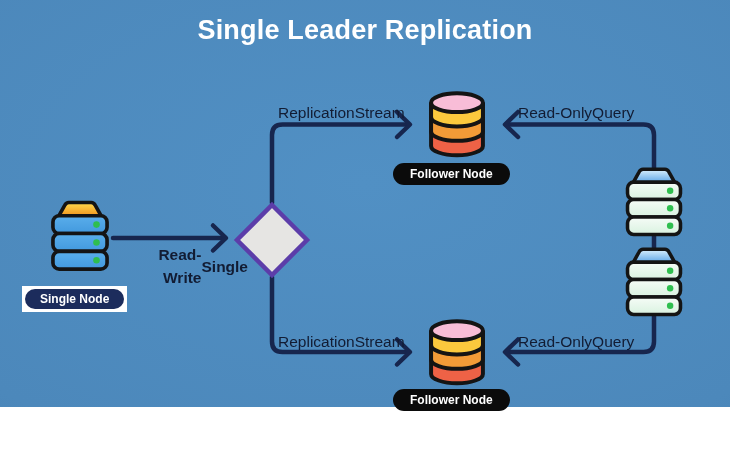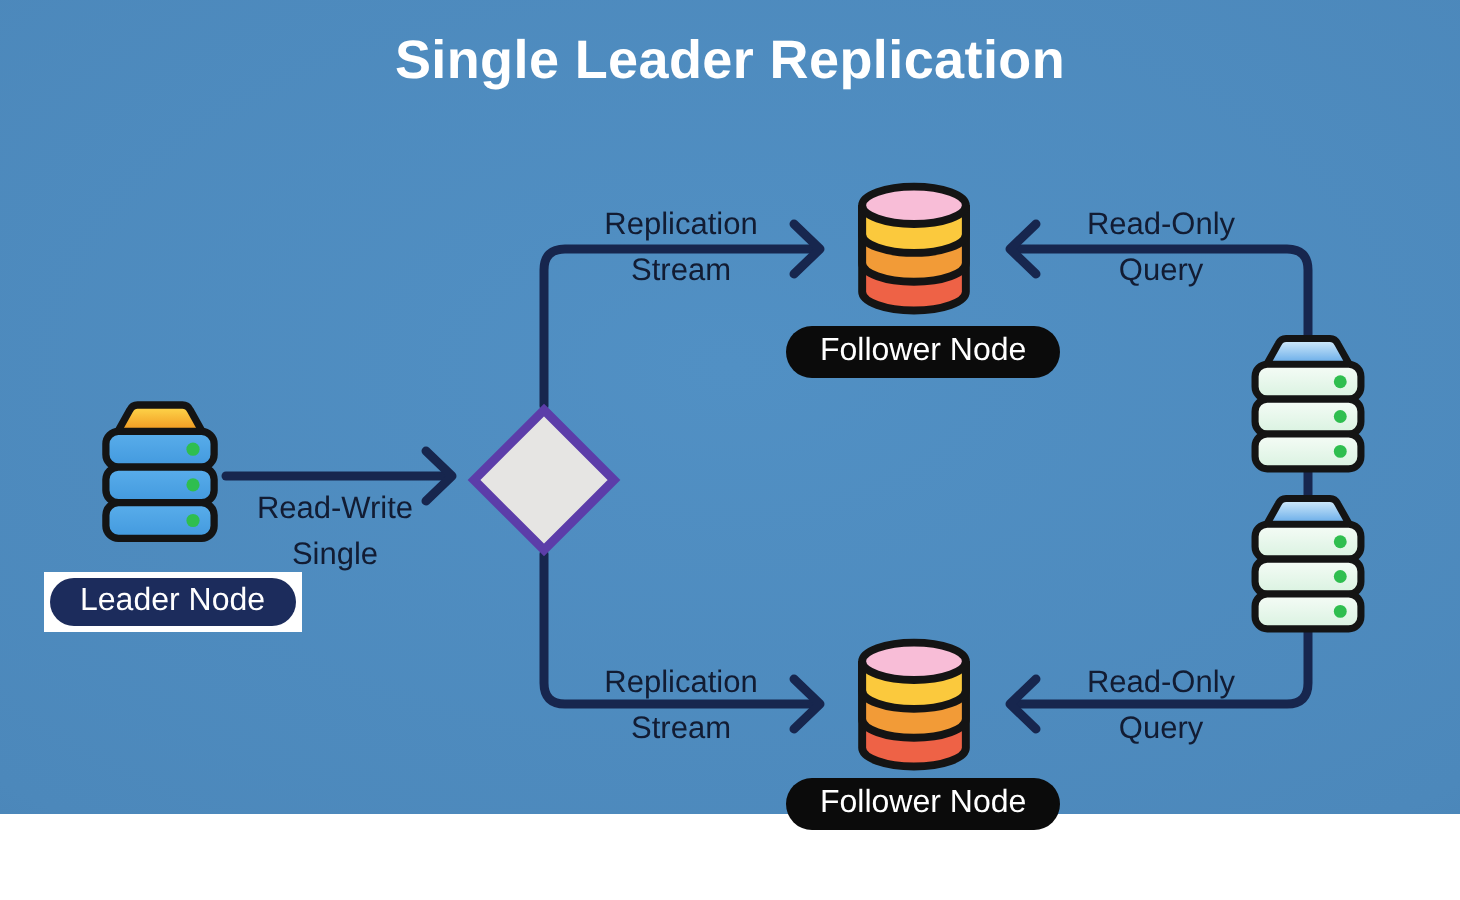--- a/index.html
+++ b/index.html
@@ -19,35 +19,35 @@
   .title{
     position:absolute;top:15px;left:0;width:100%;text-align:center;
     font-size:27px;font-weight:700;color:var(--title-text);letter-spacing:.2px;
   }
   .wires{position:absolute;left:0;top:0;width:730px;height:450px;}
   .wire{fill:none;stroke:var(--line);stroke-width:4.5;stroke-linecap:round;stroke-linejoin:round;}
   .diamond{fill:var(--diamond-fill);stroke:var(--diamond-stroke);stroke-width:4.5;}
   .icon{position:absolute;}
   .icon svg{display:block;}
   .edge-label{
-    position:absolute;width:125px;display:flex;flex-direction:column;align-items:center;
+    position:absolute;width:125px;display:flex;flex-direction:row;align-items:center;
     font-size:15.5px;font-weight:500;color:var(--label-text);line-height:23px;text-align:right;
   }
   .leader-box{
     position:absolute;left:22px;top:286px;background:var(--leader-pill-box);padding:3px;
   }
   .pill{
     display:inline-block;border-radius:20px;padding:3px 15px;
-    color:var(--pill-text);font-size:16px;font-weight:400;white-space:nowrap;
+    color:var(--pill-text);font-size:12px;font-weight:700;white-space:nowrap;
   }
   .pill.navy{background:var(--leader-pill-bg);}
   .pill.black{background:var(--follower-pill-bg);padding:4px 17px;position:absolute;}
   .follower-top-label{left:393px;top:163px;}
   .follower-bottom-label{left:393px;top:389px;}
-  .lbl-read-write{left:105px;top:243px;}
+  .lbl-read-write{left:123px;top:243px;font-weight:bold;}
   .lbl-repl-top{left:278px;top:101px;}
   .lbl-repl-bottom{left:278px;top:330px;}
   .lbl-ro-top{left:518px;top:101px;}
   .lbl-ro-bottom{left:518px;top:330px;}
 </style>
 </head>
 <body>
 
 <svg width="0" height="0" style="position:absolute" aria-hidden="true">
   <defs>
@@ -139,21 +139,21 @@
   <div class="icon" style="left:421px;top:316px;">
     <svg width="72" height="74" viewBox="0 0 100 100">
       <path d="M14,19 L14,79 A36,13 0 0 0 86,79 L86,19" fill="var(--db-red)" stroke="var(--icon-outline)" stroke-width="5.5"></path>
       <path d="M14,19 L14,59 A36,13 0 0 0 86,59 L86,19" fill="var(--db-orange)" stroke="var(--icon-outline)" stroke-width="5.5"></path>
       <path d="M14,19 L14,39 A36,13 0 0 0 86,39 L86,19" fill="var(--db-yellow)" stroke="var(--icon-outline)" stroke-width="5.5"></path>
       <ellipse cx="50" cy="19" rx="36" ry="13" fill="var(--db-pink)" stroke="var(--icon-outline)" stroke-width="5.5"></ellipse>
     </svg>
   </div>
 
   <div class="leader-box">
-    <span class="pill navy">Leader Node</span>
+    <span class="pill navy">Single Node</span>
   </div>
 
   <span class="pill black follower-top-label">Follower Node</span>
   <span class="pill black follower-bottom-label">Follower Node</span>
 
   <div class="edge-label lbl-read-write">
     <span>Read-Write</span>
     <span>Single</span>
   </div>
 

